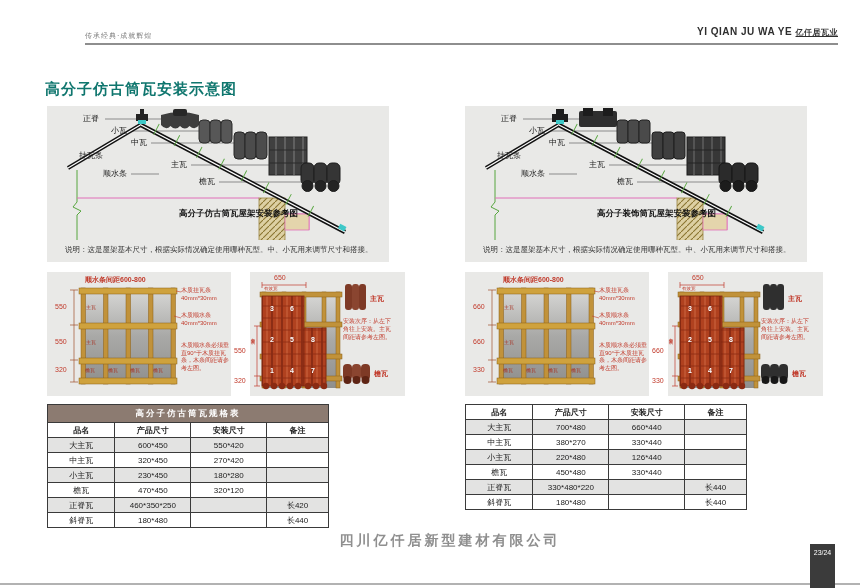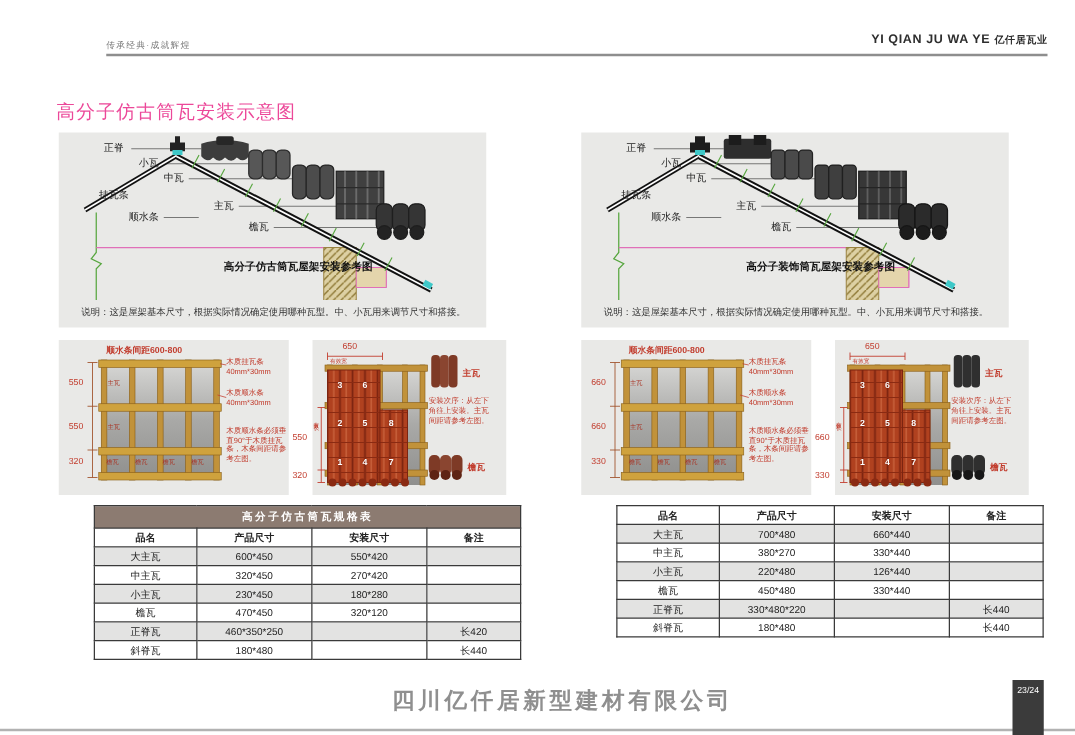--- a/index.html
+++ b/index.html
@@ -3,27 +3,27 @@
 <meta charset="utf-8">
 <style>
   html,body{margin:0;padding:0;}
   body{
     width:860px;height:588px;position:relative;overflow:hidden;
     background:#ffffff;font-family:"Liberation Sans",sans-serif;color:#222;
   }
   
   .hdr-slogan{position:absolute;left:85px;top:31px;font-size:7px;color:#777;letter-spacing:1px;}
   .hdr-brand{position:absolute;right:22px;top:26px;font-size:10px;font-weight:bold;color:#2e2e2e;letter-spacing:.5px;}
-  .hdr-brand .cn{font-size:8px;font-weight:bold;}
+  .hdr-brand .cn{font-size:8px;font-weight:bold;text-decoration:underline;}
   .hdr-rule{position:absolute;left:85px;right:22px;top:43px;height:2px;background:#8e8e8e;}
   
   .col{position:absolute;top:80px;width:358px;height:452px;}
   .colL{left:45px;} .colR{left:463px;}
-  .col-title{position:absolute;left:0;top:0;margin:0;font-size:15px;font-weight:normal;
-    font-family:"Liberation Serif",serif;color:#ec4899;letter-spacing:1px;}
+  .col-title{position:absolute;left:0;top:0;margin:0;font-size:15px;font-weight:bold;
+    font-family:"Liberation Serif",serif;color:#0f766e;letter-spacing:1px;}
   .panel{position:absolute;background:#e9e9e7;}
   
   .roof-panel{left:2px;top:26px;width:342px;height:156px;}
   .roof-svg{position:absolute;left:0;top:0;}
   .lbl{position:absolute;font-size:8px;color:#222;white-space:nowrap;line-height:1;}
   .roof-caption{position:absolute;left:132px;top:102px;font-size:8.5px;font-weight:bold;color:#111;white-space:nowrap;}
   .roof-note{position:absolute;left:18px;top:139px;width:320px;font-size:7.5px;color:#333;white-space:nowrap;}
   
   .grid-panel{left:2px;top:192px;width:184px;height:124px;}
   .lay-panel{left:205px;top:192px;width:155px;height:124px;}
@@ -33,29 +33,29 @@
   .cell-lbl{position:absolute;font-size:5px;line-height:1;color:#a83222;white-space:nowrap;}
   .ann{position:absolute;left:134px;width:48px;font-size:6px;line-height:1.25;color:#c13a2b;}
   .num{position:absolute;font-size:7px;font-weight:bold;color:#fff;line-height:1;text-shadow:0 0 1px #7c2410;}
   .vtext{position:absolute;font-size:4.5px;color:#c13a2b;writing-mode:vertical-rl;letter-spacing:1px;line-height:1;}
   .htext{position:absolute;font-size:4.5px;color:#c13a2b;line-height:1;white-space:nowrap;}
   .thumb-lbl{position:absolute;font-size:7px;font-weight:bold;color:#c13a2b;white-space:nowrap;}
   .order-note{position:absolute;left:93px;top:46px;width:50px;font-size:6px;line-height:1.3;color:#c13a2b;}
   .colR .thumb-bar{fill:#2f2f2f;}
   .colR .thumb-cap{fill:#171717;}
   
-  .spec{position:absolute;left:2px;top:324px;width:342px;border-collapse:collapse;font-size:8px;table-layout:fixed;margin-left:28px;}
+  .spec{position:absolute;left:2px;top:324px;width:282px;border-collapse:collapse;font-size:8px;table-layout:fixed;}
   .spec th,.spec td{border:1px solid #3a3a3a;height:14px;text-align:center;padding:0;overflow:hidden;white-space:nowrap;}
   .spec tr.ttl th{background:#8c7b71;color:#fff;font-size:8.5px;height:17px;letter-spacing:2px;border-color:#3a3a3a;}
   .spec tr.hd th{background:#ffffff;font-weight:bold;}
   .spec tbody tr:nth-child(odd){background:#e3e3e2;}
   .spec tbody tr:nth-child(even){background:#ffffff;}
   
-  .foot-company{position:absolute;left:310px;top:548px;width:280px;text-align:center;
-    font-size:18px;font-weight:bold;color:#8f8f8f;letter-spacing:3px;}
+  .foot-company{position:absolute;left:310px;top:532px;width:280px;text-align:center;
+    font-size:14px;font-weight:bold;color:#8f8f8f;letter-spacing:3px;}
   .foot-rule{position:absolute;left:0;right:0;top:583px;height:2px;background:#b2b2b2;}
   .page-box{position:absolute;left:810px;top:544px;width:25px;height:44px;background:#3b3b3b;
     color:#fff;font-size:7px;line-height:1.5;text-align:center;box-sizing:border-box;padding-top:4px;word-break:break-all;}
 </style>
 </head>
 <body>
 
 <svg width="0" height="0" style="position:absolute">
   <defs>
     <linearGradient id="gcell" x1="0" y1="0" x2="0" y2="1">

